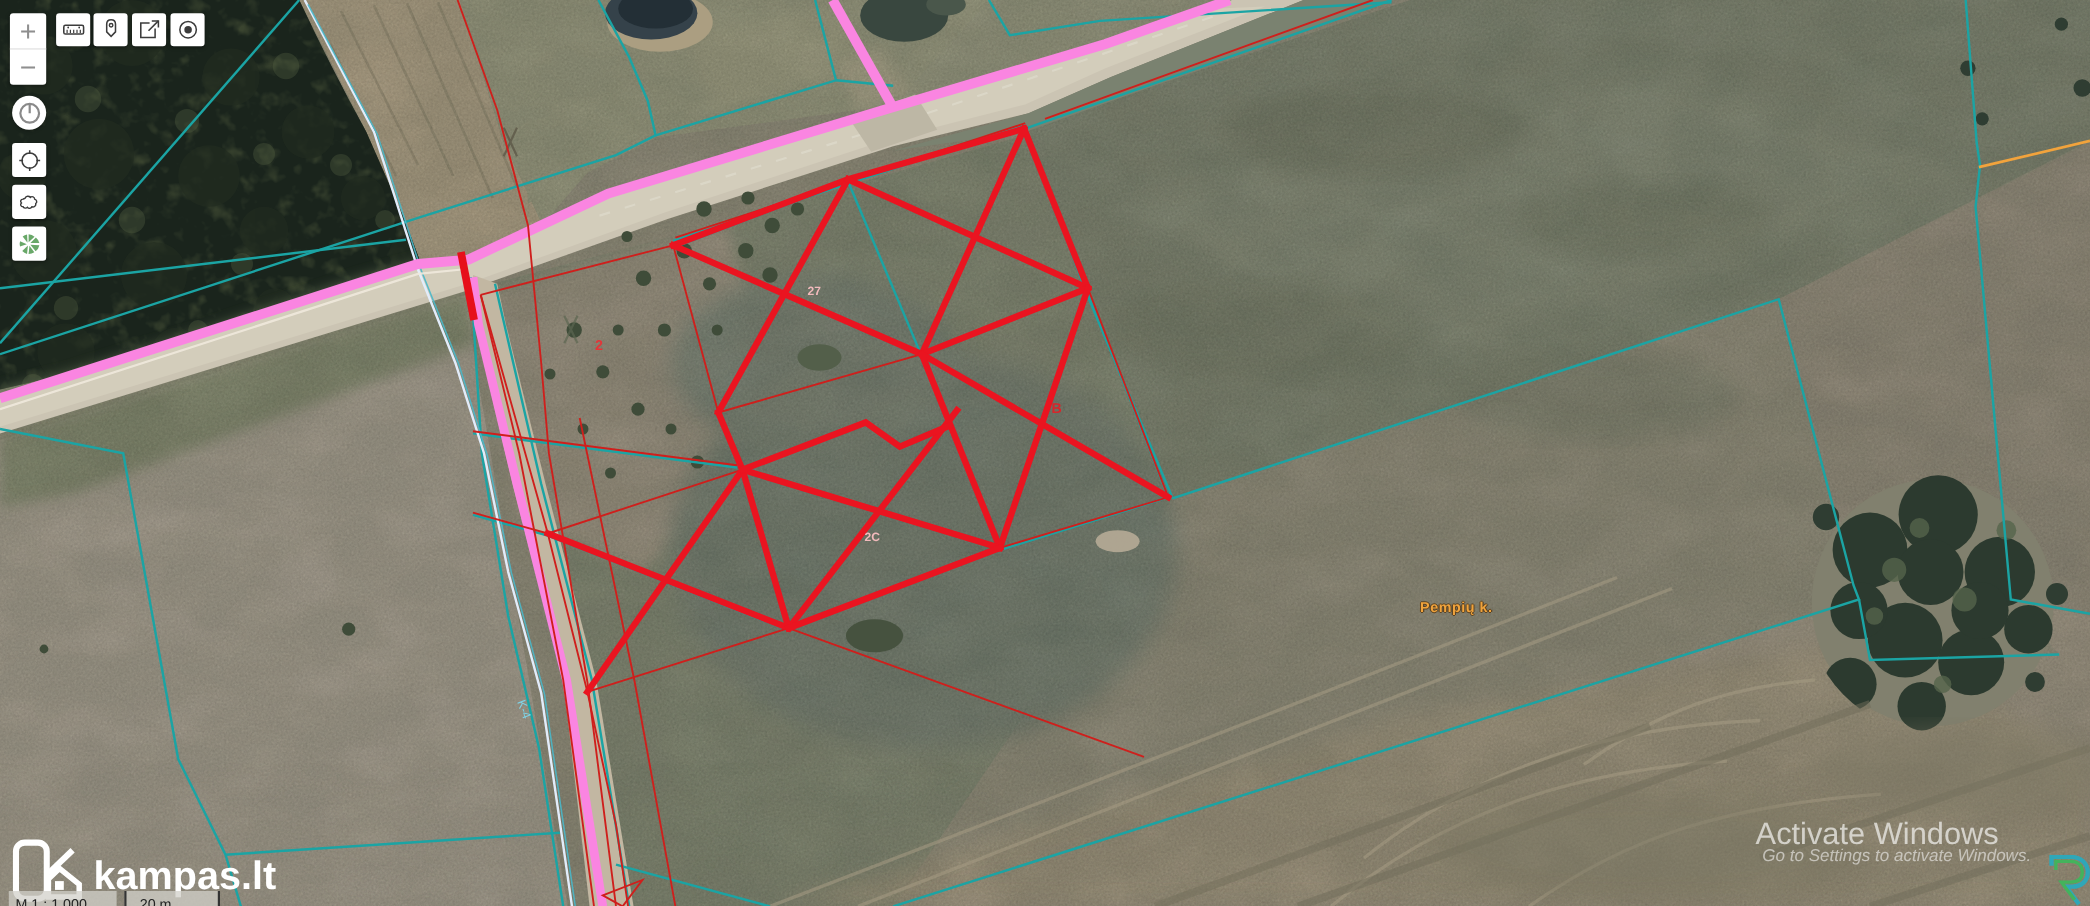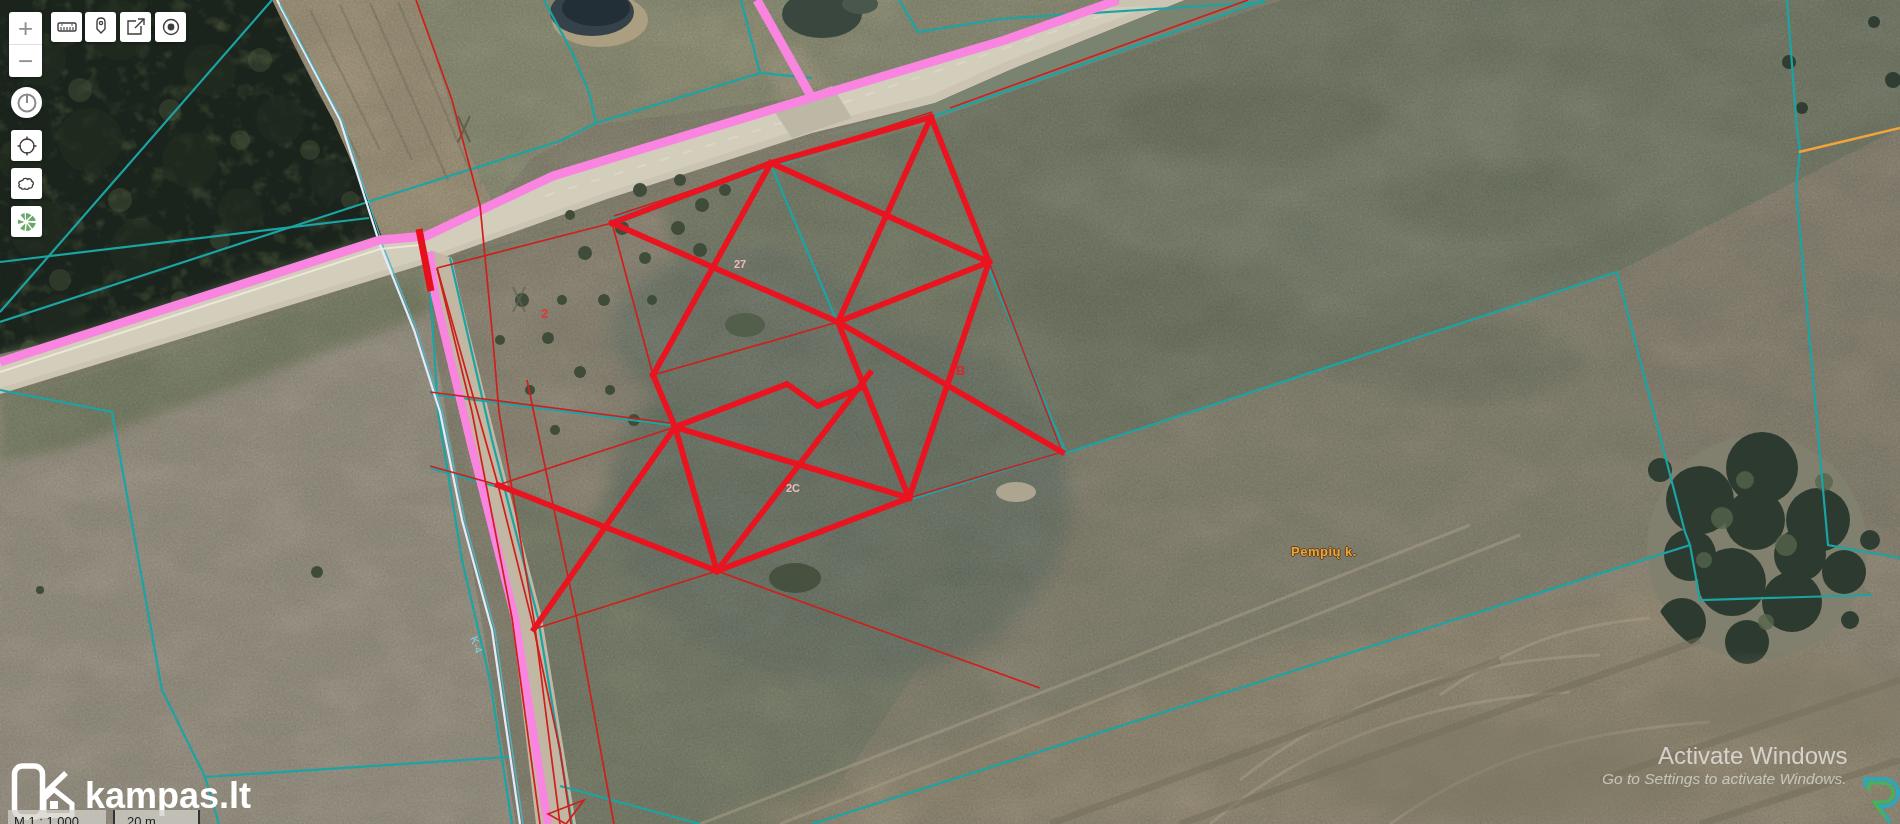--- a/index.html
+++ b/index.html
@@ -1,18 +1,18 @@
 <!DOCTYPE html>
 <html><head>
 <meta charset="utf-8">
 <style>
 html,body{margin:0;padding:0;width:1900px;height:824px;overflow:hidden;background:#8f8b80;font-family:"Liberation Sans",sans-serif;}
 #map{position:absolute;left:0;top:0;width:1900px;height:824px;}
 .btn{position:absolute;background:#fff;border-radius:3px;box-shadow:0 1px 3px rgba(0,0,0,.35);display:flex;align-items:center;justify-content:center;}
-#aw1{position:absolute;left:1658px;top:742px;color:rgba(235,233,230,.78);font-size:24px;}
+#aw1{position:absolute;left:1596px;top:742px;color:rgba(235,233,230,.78);font-size:28px;}
 #aw2{position:absolute;left:1602px;top:770px;color:rgba(230,228,225,.68);font-size:15.5px;font-style:italic;}
 #pempiu{position:absolute;left:1291px;top:544px;color:#f0a33c;font-size:13px;font-weight:bold;letter-spacing:.5px;text-shadow:-1px 0 #5d4423,1px 0 #5d4423,0 -1px #5d4423,0 1px #5d4423;}
 #logo{position:absolute;left:9px;top:760px;}
 #sb{position:absolute;left:8px;top:810px;display:flex;}
 .sbox{background:rgba(210,208,202,.75);color:#222;font-size:13px;height:22px;display:flex;align-items:center;}
 </style>
 </head>
 <body>
 <svg id="map" width="1900" height="824" viewBox="0 0 1900 824">
 <defs>

